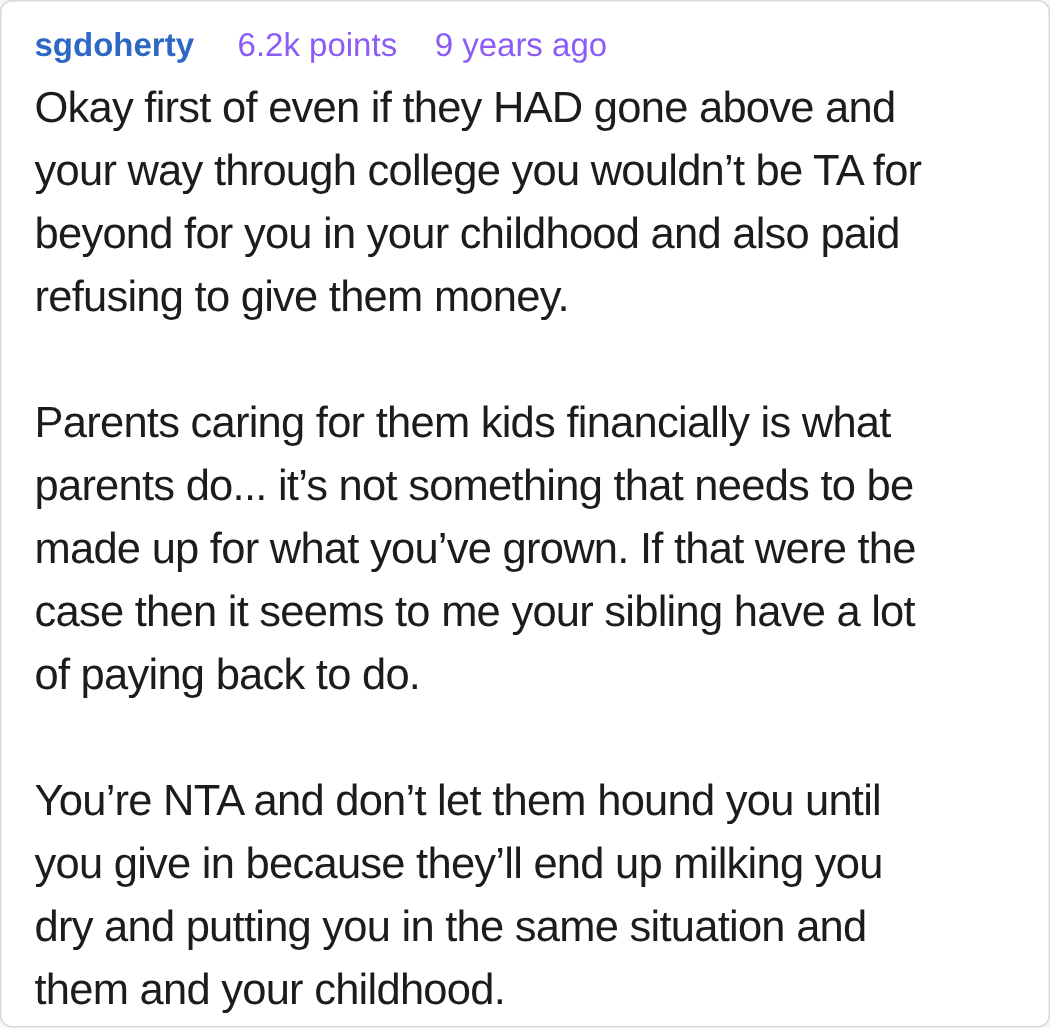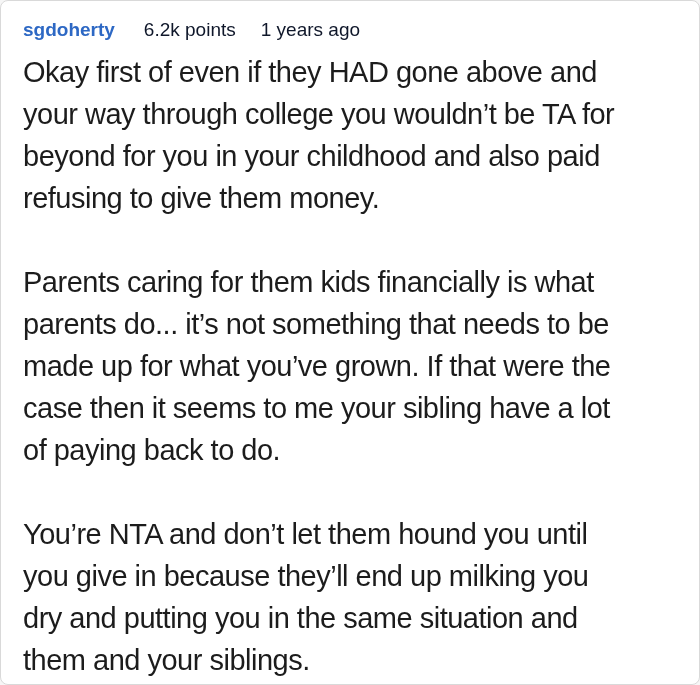--- a/index.html
+++ b/index.html
@@ -18,34 +18,34 @@
     height: 685px;
     background: #ffffff;
     border: 1px solid #d9d9d9;
     border-radius: 8px;
     padding: 17px 22px 0 22px;
     overflow: hidden;
   }
   .comment-header {
     display: flex;
     align-items: baseline;
-    font-size: 19px;
+    font-size: 22px;
     line-height: 24px;
     margin-bottom: 9px;
     white-space: nowrap;
   }
   .username {
     font-weight: 700;
     color: #2d68c4;
     margin-right: 29px;
     cursor: pointer;
     text-decoration: none;
   }
   .meta {
-    color: #0f172a;
+    color: #8b5cf6;
     font-weight: 400;
   }
   .meta.points { margin-right: 25px; }
   .comment-body {
     color: #1c1c1c;
     font-size: 29px;
     line-height: 42px;
     letter-spacing: -0.5px;
   }
   .paragraph { margin: 0 0 42px 0; }
@@ -53,21 +53,21 @@
   .line { white-space: nowrap; }
 </style>
 </head>
 <body>
 
 <div class="comment-card">
 
   <div class="comment-header">
     <span class="username">sgdoherty</span>
     <span class="meta points">6.2k points</span>
-    <span class="meta age">1 years ago</span>
+    <span class="meta age">9 years ago</span>
   </div>
 
   <div class="comment-body">
 
     <div class="paragraph">
       <div class="line">Okay first of even if they HAD gone above and</div>
       <div class="line">your way through college you wouldn’t be TA for</div>
       <div class="line">beyond for you in your childhood and also paid</div>
       <div class="line">refusing to give them money.</div>
     </div>
@@ -77,17 +77,17 @@
       <div class="line">parents do... it’s not something that needs to be</div>
       <div class="line">made up for what you’ve grown. If that were the</div>
       <div class="line">case then it seems to me your sibling have a lot</div>
       <div class="line">of paying back to do.</div>
     </div>
 
     <div class="paragraph">
       <div class="line">You’re NTA and don’t let them hound you until</div>
       <div class="line">you give in because they’ll end up milking you</div>
       <div class="line">dry and putting you in the same situation and</div>
-      <div class="line">them and your siblings.</div>
+      <div class="line">them and your childhood.</div>
     </div>
 
   </div>
 </div>
 
 </body></html>

